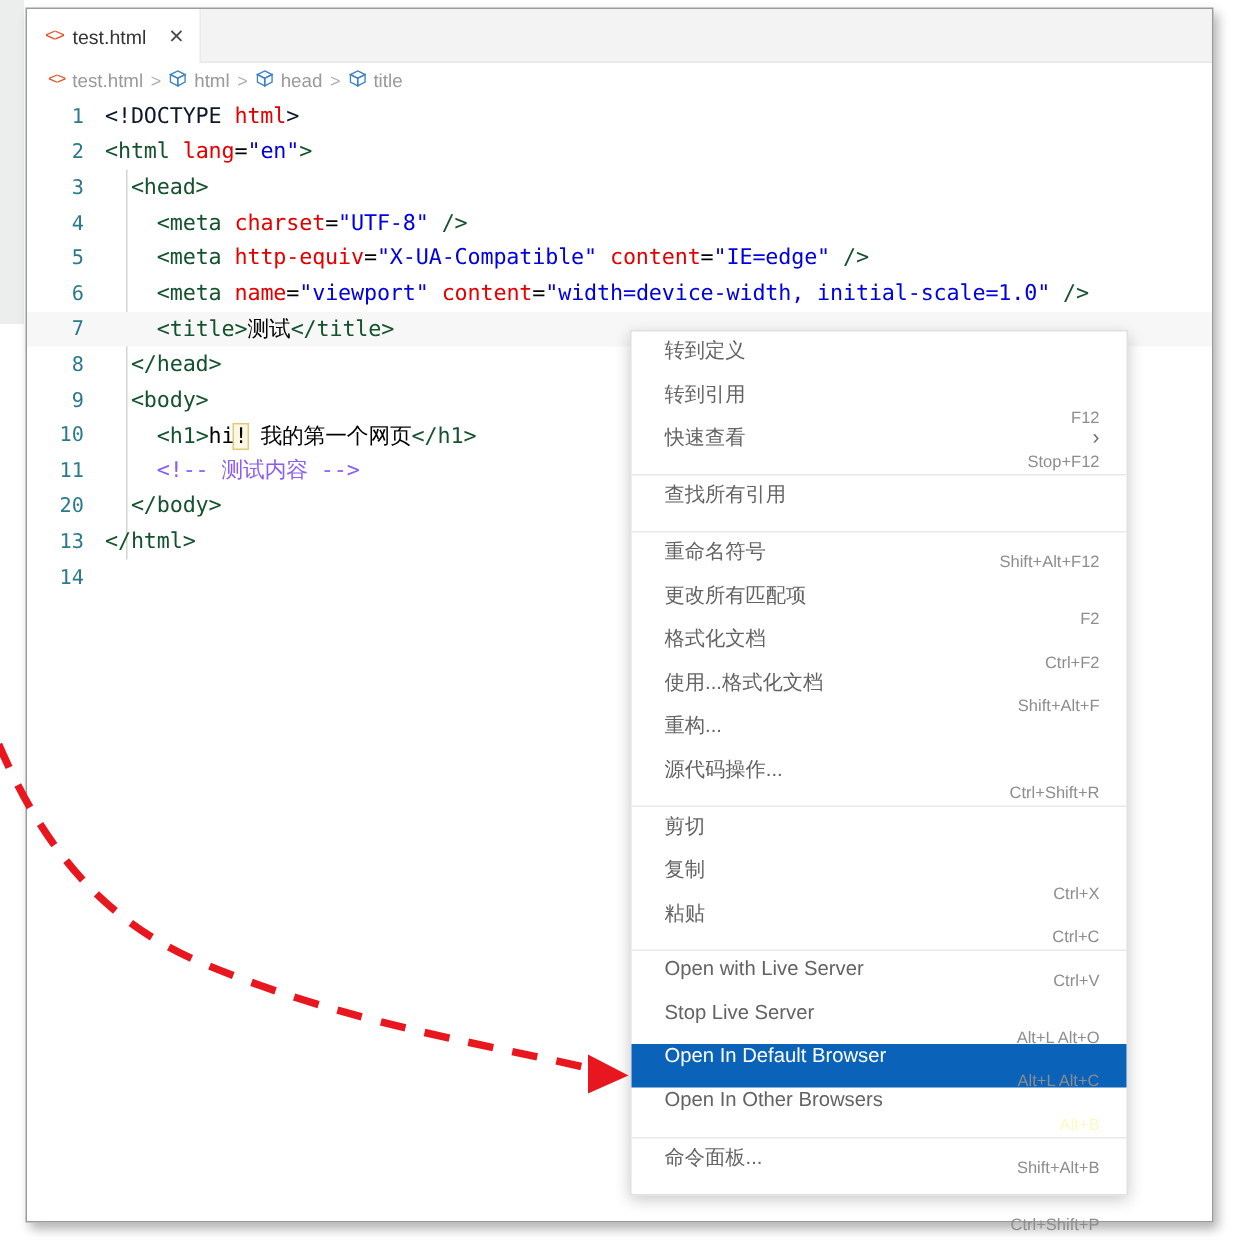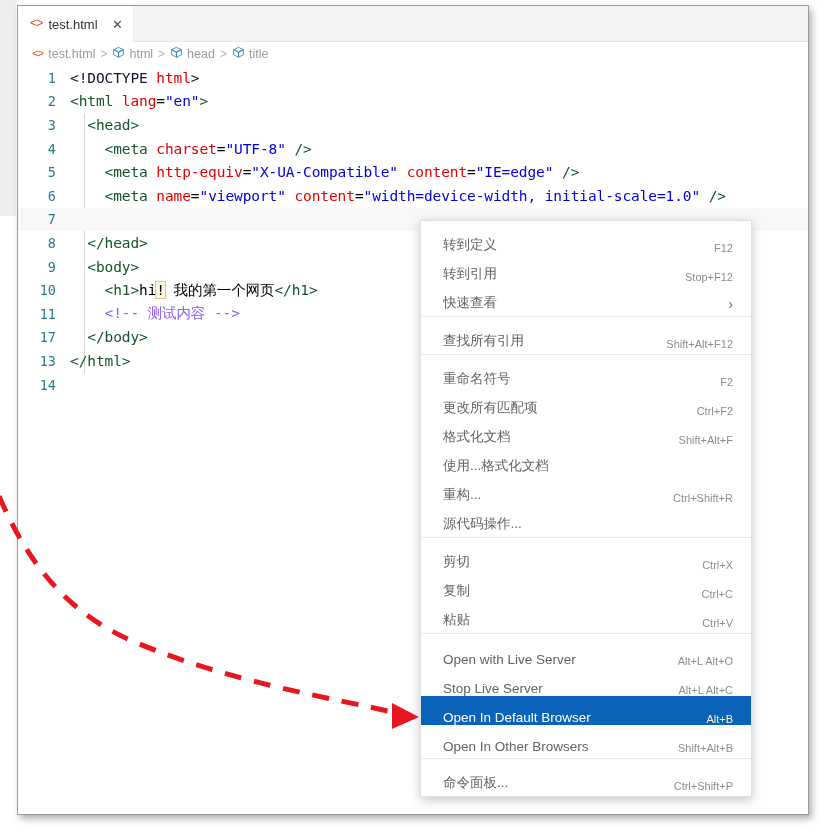--- a/index.html
+++ b/index.html
@@ -149,21 +149,21 @@
     background: #ffffff;
     border: 1px solid #e0e0e0;
     box-shadow: 0 3px 10px rgba(0,0,0,0.22);
     padding: 4px 0;
     box-sizing: border-box;
     z-index: 40;
   }
   .ctx-item {
     height: 29px;
     display: flex;
-    align-items: flex-end;
+    align-items: flex-start;
     padding: 0 18px 0 22px;
     box-sizing: border-box;
     font-size: 13.5px;
     color: #636363;
     white-space: nowrap;
   }
   .ctx-item .lbl { flex: 1 1 auto; overflow: hidden; }
   .ctx-item .key { color: #8d8d8d; font-size: 11px; margin-left: 16px; margin-top: 48px; }
   .ctx-item .sub { color: #6a6a6a; font-size: 14px; }
   .ctx-item.selected {
@@ -270,20 +270,21 @@
         <span class="code">    <span class="t-tag">&lt;meta</span> <span class="t-attr">http-equiv</span><span class="t-punc">=</span><span class="t-val">"X-UA-Compatible"</span> <span class="t-attr">content</span><span class="t-punc">=</span><span class="t-val">"IE=edge"</span> <span class="t-tag">/&gt;</span></span>
       </div>
 
       <div class="code-row">
         <span class="ln">6</span>
         <span class="code">    <span class="t-tag">&lt;meta</span> <span class="t-attr">name</span><span class="t-punc">=</span><span class="t-val">"viewport"</span> <span class="t-attr">content</span><span class="t-punc">=</span><span class="t-val">"width=device-width, initial-scale=1.0"</span> <span class="t-tag">/&gt;</span></span>
       </div>
 
       <div class="code-row row-hl">
         <span class="ln">7</span>
+        <span class="code">    <span class="t-tag">&lt;title&gt;</span><span class="t-text">测试</span><span class="t-tag">&lt;/title&gt;</span></span>
       </div>
 
       <div class="code-row">
         <span class="ln">8</span>
         <span class="code">  <span class="t-tag">&lt;/head&gt;</span></span>
       </div>
 
       <div class="code-row">
         <span class="ln">9</span>
         <span class="code">  <span class="t-tag">&lt;body&gt;</span></span>
@@ -293,21 +294,21 @@
         <span class="ln">10</span>
         <span class="code">    <span class="t-tag">&lt;h1&gt;</span><span class="t-text">hi</span><span class="t-text bracket-hl">!</span><span class="t-text"> 我的第一个网页</span><span class="t-tag">&lt;/h1&gt;</span></span>
       </div>
 
       <div class="code-row">
         <span class="ln">11</span>
         <span class="code t-cmt">    &lt;!-- 测试内容 --&gt;</span>
       </div>
 
       <div class="code-row">
-        <span class="ln">17</span>
+        <span class="ln">20</span>
         <span class="code">  <span class="t-tag">&lt;/body&gt;</span></span>
       </div>
 
       <div class="code-row">
         <span class="ln">13</span>
         <span class="code"><span class="t-tag">&lt;/html&gt;</span></span>
       </div>
 
       <div class="code-row">
         <span class="ln">14</span>

